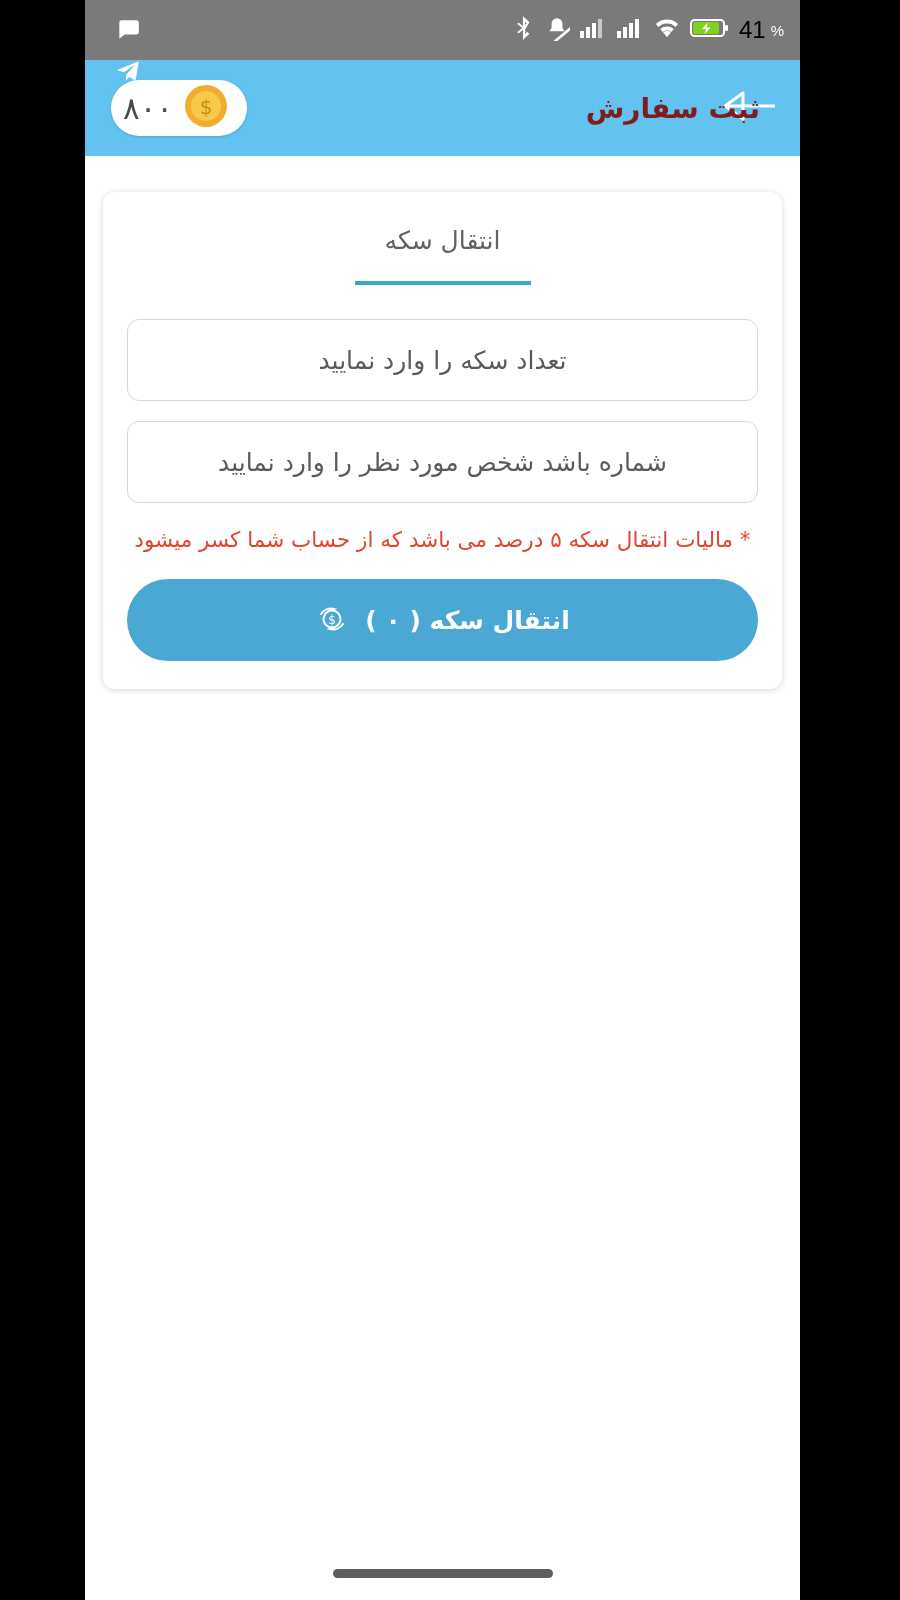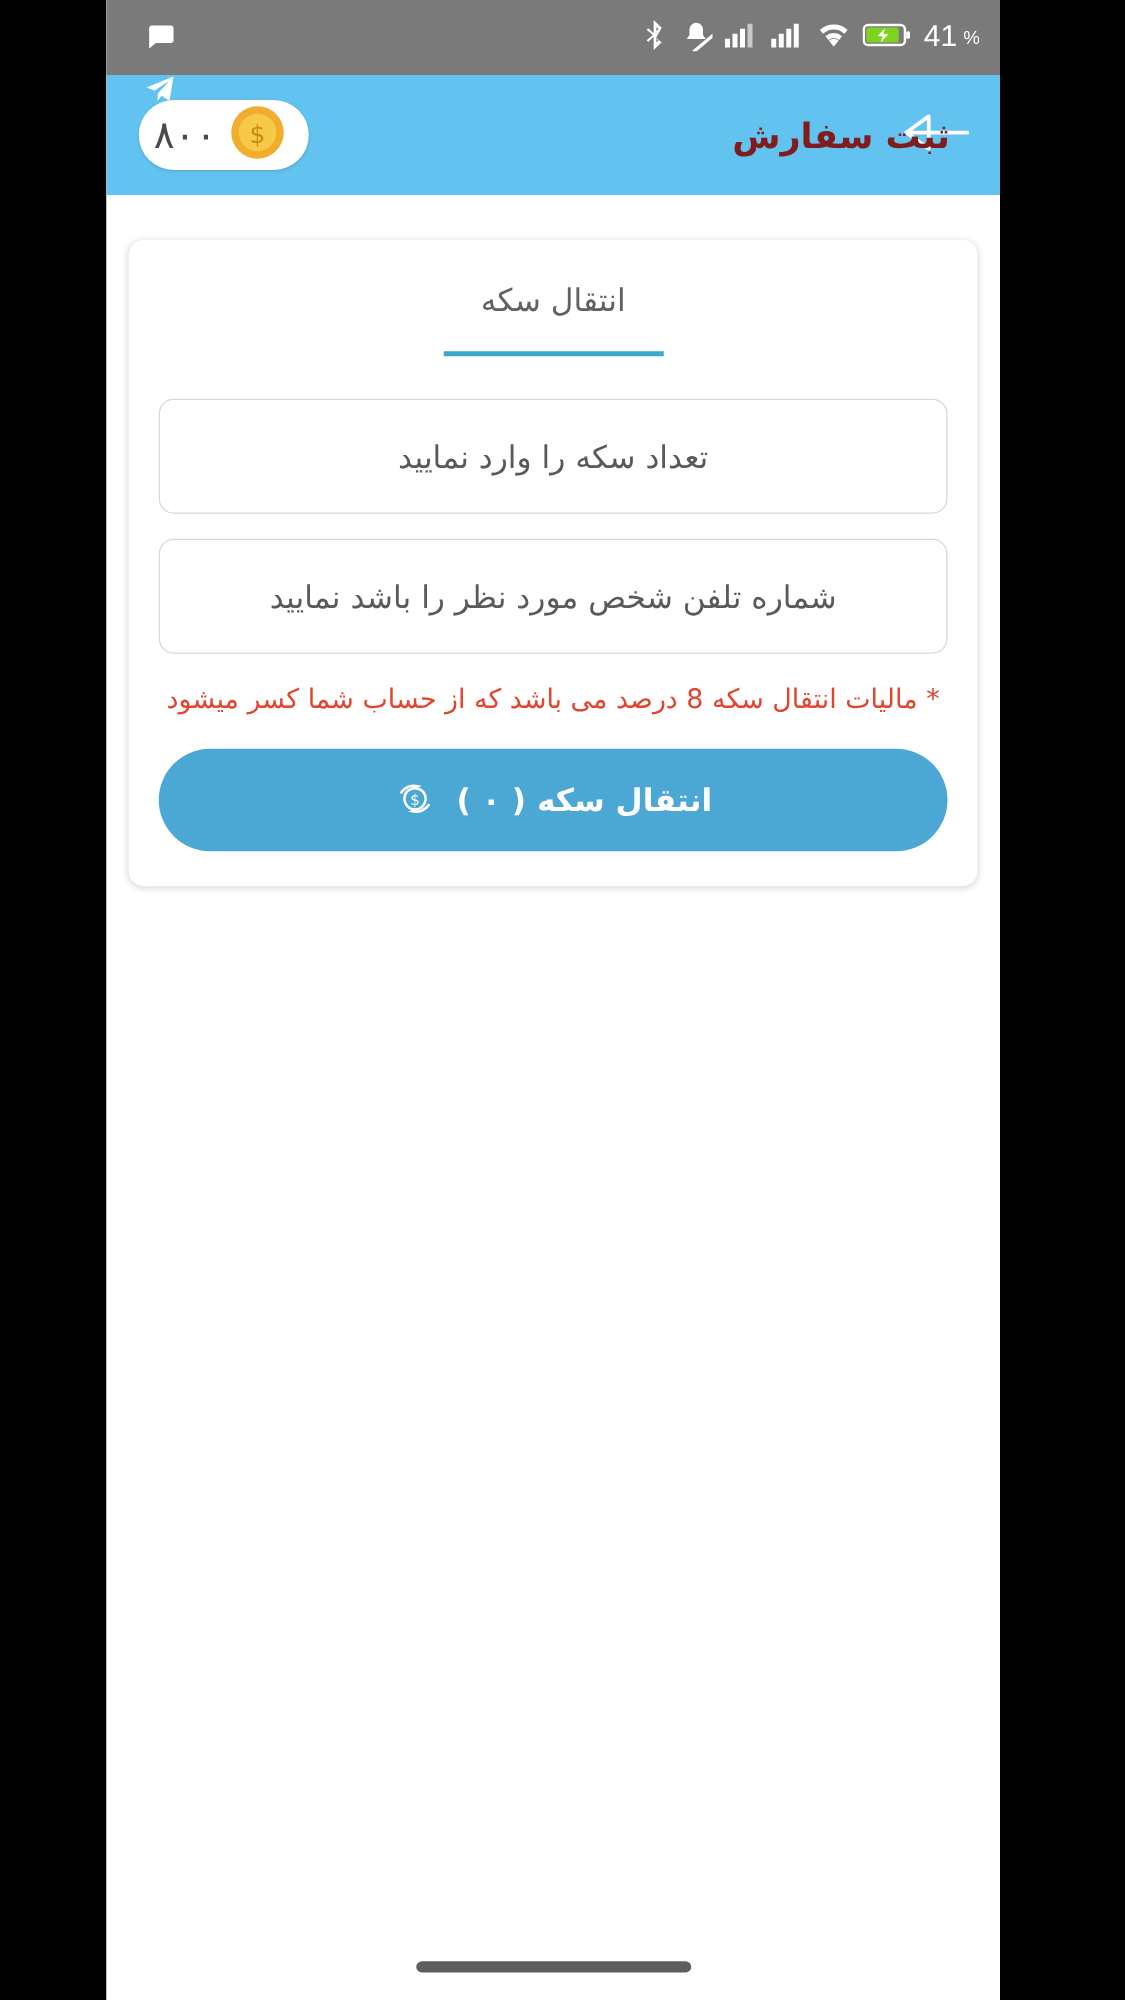--- a/index.html
+++ b/index.html
@@ -41,21 +41,21 @@
     font-size: 27px;
     font-family: "Liberation Sans", sans-serif;
     letter-spacing: 0.5px;
   }
   .status-right {
     display: flex;
     align-items: center;
     gap: 9px;
   }
   .status-battery-text {
-    color: #ffffff;
+    color: #000000;
     font-size: 24px;
     font-family: "Liberation Sans", sans-serif;
   }
   .status-battery-pct {
     color: #ffffff;
     font-size: 15px;
     font-family: "Liberation Sans", sans-serif;
     margin-left: -4px;
   }
   .ico { display: block; }
@@ -119,21 +119,21 @@
   }
   .tab {
     padding: 4px 30px 26px 30px;
     color: #616161;
     font-size: 25px;
     font-family: "DejaVu Sans", sans-serif;
     border-bottom: 4px solid #3aa8c9;
     cursor: pointer;
   }
   .field {
-    height: 92px;
+    height: 82px;
     border: 1.5px solid #d8d8d8;
     border-radius: 12px;
     display: flex;
     align-items: center;
     justify-content: center;
     margin-bottom: 20px;
     background: #ffffff;
     cursor: text;
   }
   .field-placeholder {
@@ -272,24 +272,24 @@
 
       <div class="tab-row">
         <div class="tab">انتقال سکه</div>
       </div>
 
       <div class="field">
         <span class="field-placeholder">تعداد سکه را وارد نمایید</span>
       </div>
 
       <div class="field">
-        <span class="field-placeholder">شماره تلفن شخص مورد نظر را باشد نمایید</span>
+        <span class="field-placeholder">شماره باشد شخص مورد نظر را وارد نمایید</span>
       </div>
 
-      <div class="tax-note">* مالیات انتقال سکه 8 درصد می باشد که از حساب شما کسر میشود</div>
+      <div class="tax-note">* مالیات انتقال سکه ۵ درصد می باشد که از حساب شما کسر میشود</div>
 
       <button class="transfer-btn">
         <span class="label">انتقال سکه  ( ۰ )</span>
         <span class="ico">
           <svg width="34" height="34" viewBox="0 0 34 34">
             <circle cx="17" cy="17" r="8.5" fill="none" stroke="#ffffff" stroke-width="2"></circle>
             <text x="17" y="22" font-size="12" font-family="DejaVu Sans, sans-serif" fill="#ffffff" text-anchor="middle">$</text>
             <path d="M6 12a12 12 0 0 1 13-5l-3 1" fill="none" stroke="#ffffff" stroke-width="2" stroke-linecap="round"></path>
             <path d="M28 22a12 12 0 0 1-13 5l3-1" fill="none" stroke="#ffffff" stroke-width="2" stroke-linecap="round"></path>
           </svg>

